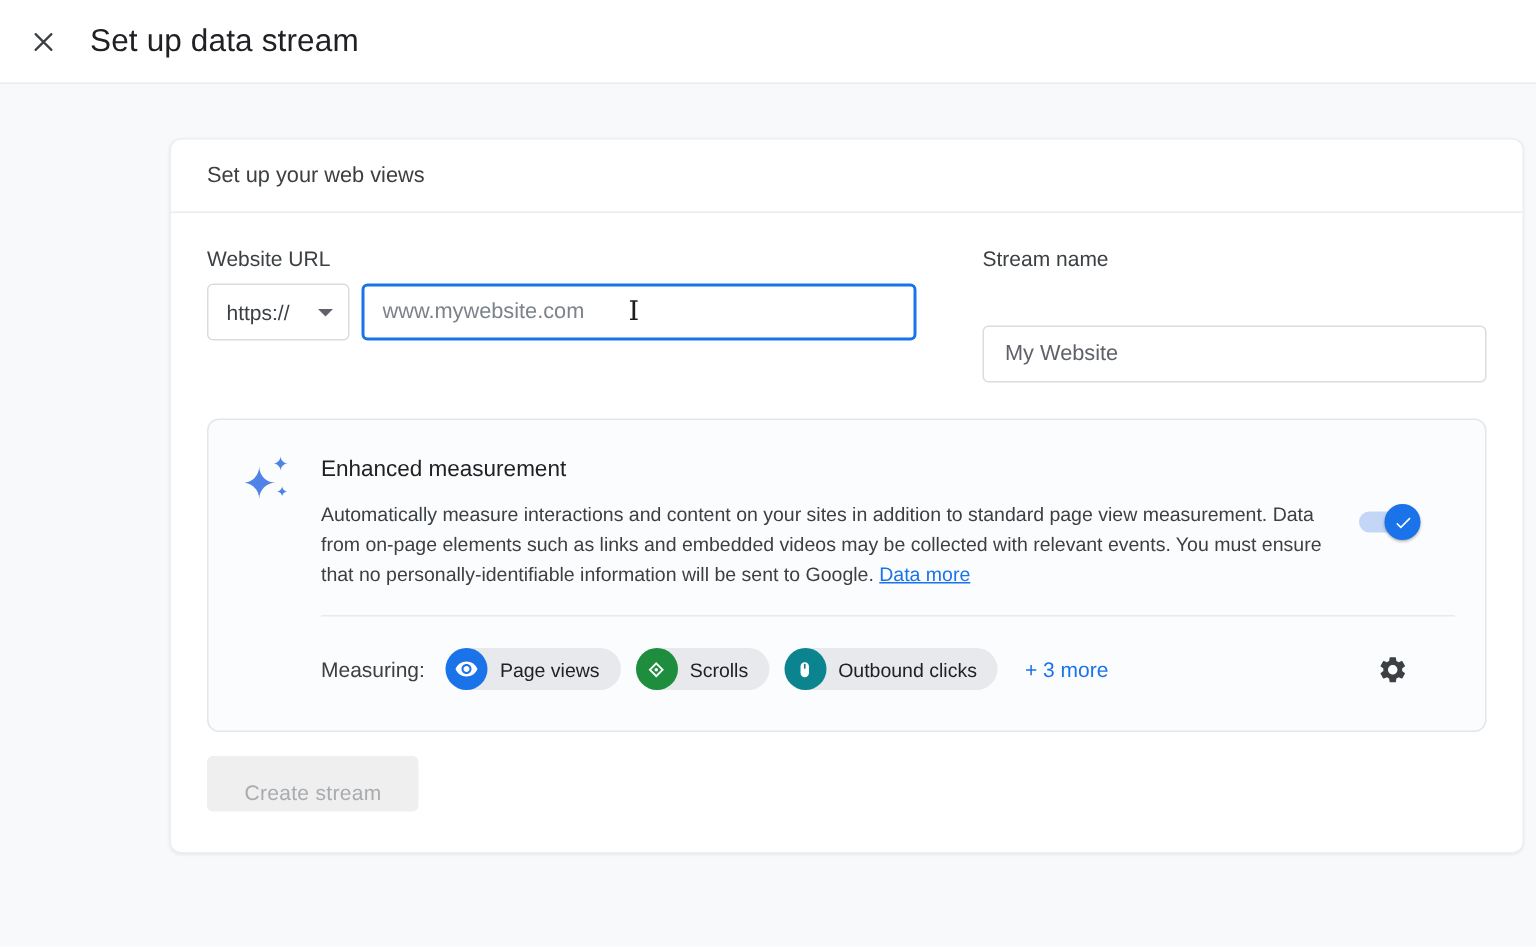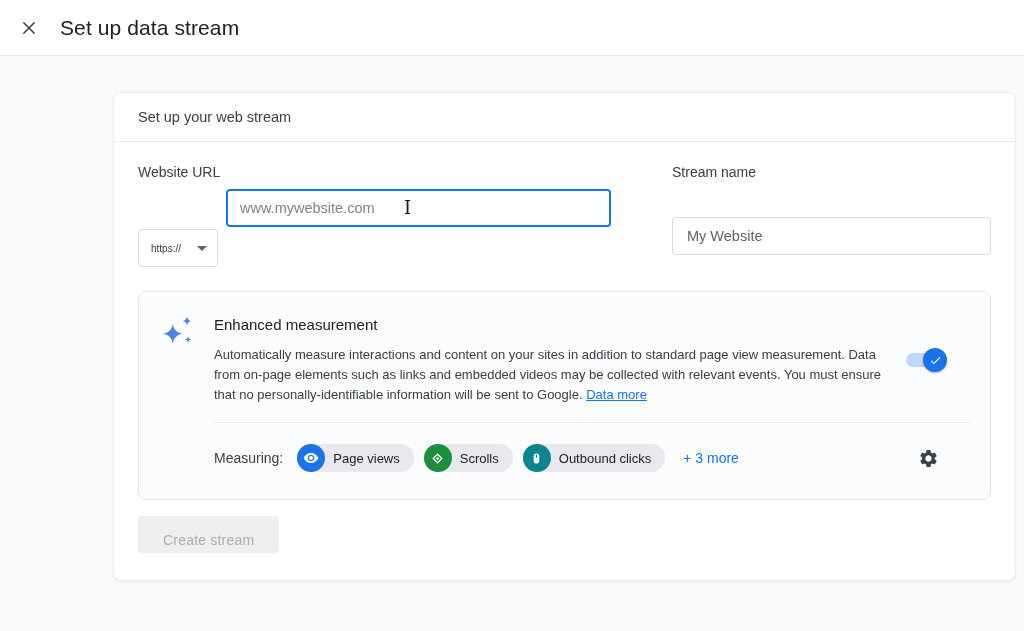--- a/index.html
+++ b/index.html
@@ -27,29 +27,29 @@
     background: #ffffff; border: 1px solid #eceef1; border-radius: 8px;
     box-shadow: 0 1px 2px rgba(60,64,67,.08);
   }
   .card-header {
     padding: 16px 24px; font-size: 14.5px; color: #3c4043;
     border-bottom: 1px solid #e9ebee;
   }
   .card-body { padding: 22px 24px 0 24px; }
 
   
-  .form-row { display: flex; gap: 61px; }
+  .form-row { display: flex; gap: 44px; }
   .field-left { width: 473px; flex: none; }
   .field-right { flex: 1; }
   .field-label { font-size: 14px; color: #3c4043; margin-bottom: 9px; }
   .controls { display: flex; gap: 8px; }
   .protocol-select {
-    width: 80px; height: 38px; border: 1px solid #dadce0; border-radius: 4px;
+    width: 95px; height: 38px; border: 1px solid #dadce0; border-radius: 4px;
     background: #fff; display: flex; align-items: center; justify-content: space-between;
-    padding: 0 10px 0 12px; font-size: 10px; color: #3c4043; cursor: pointer; margin-top: 40px;
+    padding: 0 10px 0 12px; font-size: 14px; color: #3c4043; cursor: pointer;
   }
   .caret-down {
     width: 0; height: 0; border-left: 5px solid transparent;
     border-right: 5px solid transparent; border-top: 5.5px solid #5f6368;
   }
   .url-input-wrap { position: relative; flex: 1; }
   .url-input {
     width: 100%; height: 38px; border: 2px solid #1a73e8; border-radius: 4px;
     padding: 16px 12px; font-size: 14.5px; color: #7d838a; outline: none;
     font-family: "Liberation Sans", sans-serif; background: #fff;
@@ -125,21 +125,21 @@
     <svg width="18" height="18" viewBox="0 0 24 24">
       <path d="M5 5 L19 19 M19 5 L5 19" stroke="#3c4043" stroke-width="2" fill="none" stroke-linecap="round"></path>
     </svg>
   </button>
   <div class="app-title">Set up data stream</div>
 </header>
 
 <div class="main-area">
   <div class="card">
 
-    <div class="card-header">Set up your web stream</div>
+    <div class="card-header">Set up your web views</div>
 
     <div class="card-body">
       <div class="form-row">
         <div class="field-left">
           <div class="field-label">Website URL</div>
           <div class="controls">
             <div class="protocol-select">
               <span>https://</span>
               <span class="caret-down"></span>
             </div>

